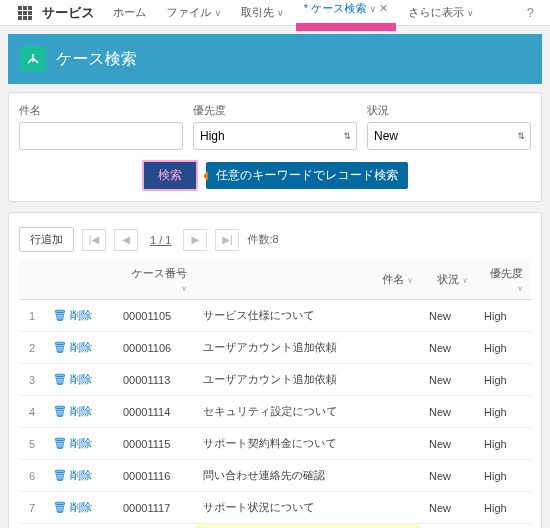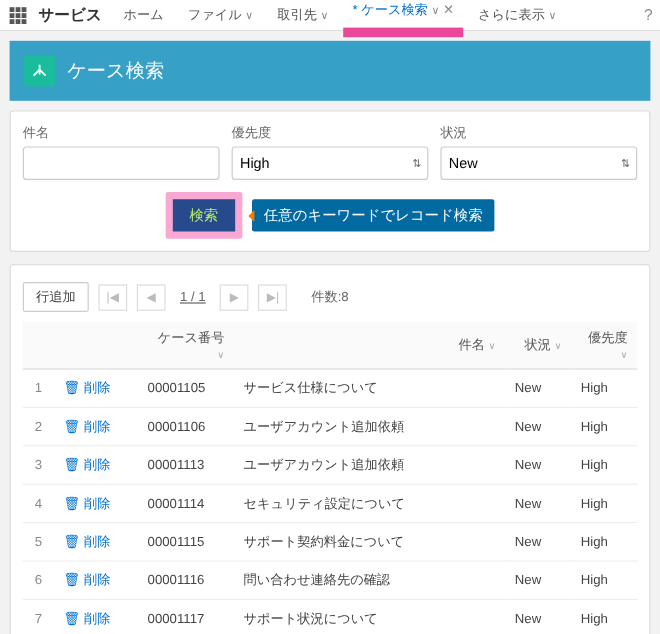--- a/index.html
+++ b/index.html
@@ -1,17 +1,17 @@
 <!DOCTYPE html>
 <html><head>
 <meta charset="utf-8">
 <style>
 * { box-sizing: border-box; margin: 0; padding: 0; }
 body { font-family: "Hiragino Kaku Gothic Pro", "Meiryo", sans-serif; font-size: 12px; color: #333; background: #fff; width: 550px; }
-.topnav { display: flex; align-items: center; height: 26px; border-bottom: 1px solid #ddd; padding: 0 6px; gap: 4px; }
+.topnav { display: flex; align-items: center; height: 26px; border-bottom: 1px solid #ddd; padding: 0 16px; gap: 4px; }
 .waffle { width: 18px; height: 18px; cursor: pointer; display: flex; flex-wrap: wrap; gap: 1px; align-content: center; justify-content: center; }
 .waffle span { width: 4px; height: 4px; background: #555; }
 .app-label { font-weight: bold; font-size: 13px; margin: 0 6px 0 4px; }
 .nav-item { padding: 0 8px; height: 36px; display: flex; align-items: center; gap: 3px; cursor: pointer; color: #555; font-size: 11px; white-space: nowrap; }
 .nav-item.active { color: #0070d2; border-bottom: 8px solid #ec4899; }
 .chev { font-size: 9px; color: #888; }
 .qa { color: #888; font-size: 13px; margin-left: auto; }
 .close-x { color: #888; font-size: 11px; }
 .container { background: #f3f2f2; padding: 8px; }
 .header-bar { background: #36a0c7; color: #fff; display: flex; align-items: center; padding: 12px 12px; gap: 10px; margin-bottom: 8px; }
@@ -19,21 +19,21 @@
 .header-title { font-size: 16px; font-weight: normal; }
 .card { background: #fff; border: 1px solid #ddd; border-radius: 3px; padding: 10px; margin-bottom: 10px; }
 .filter-row { display: flex; gap: 10px; }
 .filter-col { flex: 1; display: flex; flex-direction: column; gap: 4px; }
 .filter-label { font-size: 11px; color: #666; }
 .text-input, .select-input { height: 28px; border: 1px solid #ccc; border-radius: 3px; padding: 0 6px; font-size: 12px; width: 100%; background: #fff; }
 .select-input { appearance: none; background: #fff; position: relative; }
 .select-wrap { position: relative; }
 .select-wrap::after { content: "⇅"; font-size: 9px; color: #666; position: absolute; right: 6px; top: 50%; transform: translateY(-50%); pointer-events: none; }
 .search-row { display: flex; align-items: center; justify-content: center; margin-top: 10px; gap: 8px; position: relative; }
-.search-btn { background: #264a8b; color: #bef264; border: 6px solid #f9a8d4; padding: 5px 14px; font-size: 12px; border-radius: 2px; cursor: pointer; }
+.search-btn { background: #264a8b; color: #f9a8d4; border: 2px solid #f9a8d4; padding: 5px 14px; font-size: 12px; border-radius: 2px; cursor: pointer; }
 .callout { background: #0369a1; color: #fff; padding: 5px 10px; font-size: 12px; border-radius: 2px; position: relative; white-space: nowrap; }
 .callout::before { content: ""; position: absolute; left: -8px; top: 50%; transform: translateY(-50%); border: 5px solid transparent; border-right-color: #f57c00; }
 .table-toolbar { display: flex; align-items: center; gap: 8px; padding: 4px 0 8px; font-size: 11px; color: #666; }
 .add-row-btn { border: 1px solid #ccc; background: #fff; padding: 4px 10px; border-radius: 2px; cursor: pointer; font-size: 11px; color: #444; }
 .pager-btn { border: 1px solid #ddd; background: #fff; width: 24px; height: 22px; display: flex; align-items: center; justify-content: center; color: #bbb; font-size: 10px; cursor: pointer; }
 .pager-text { padding: 0 4px; text-decoration: underline; }
 table { width: 100%; border-collapse: collapse; font-size: 11px; }
 th { text-align: right; padding: 6px 8px; border-bottom: 1px solid #ddd; color: #555; font-weight: normal; background: #fafafa; }
 th .sort { font-size: 8px; color: #aaa; margin-left: 3px; }
 td { padding: 8px 8px; border-bottom: 1px solid #eee; color: #444; vertical-align: middle; }
@@ -116,21 +116,21 @@
   </div>
 
   <div class="card">
     <div class="table-toolbar">
       <button class="add-row-btn">行追加</button>
       <div class="pager-btn">|◀</div>
       <div class="pager-btn">◀</div>
       <div class="pager-text">1 / 1</div>
       <div class="pager-btn">▶</div>
       <div class="pager-btn">▶|</div>
-      <div style="margin-left:12px">件数:8</div>
+      <div style="">件数:8</div>
     </div>
     <table>
       <thead>
         <tr>
           <th class="idx-col"></th>
           <th class="del-col"></th>
           <th class="case-col"><span>ケース番号</span><span class="sort">∨</span></th>
           <th><span>件名</span><span class="sort">∨</span></th>
           <th class="status-col"><span>状況</span><span class="sort">∨</span></th>
           <th class="pri-col"><span>優先度</span><span class="sort">∨</span></th>

